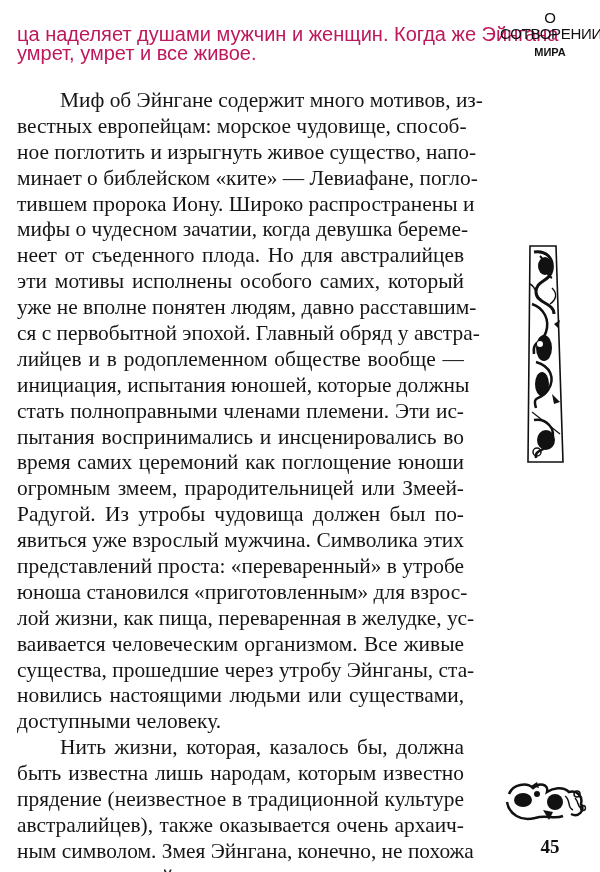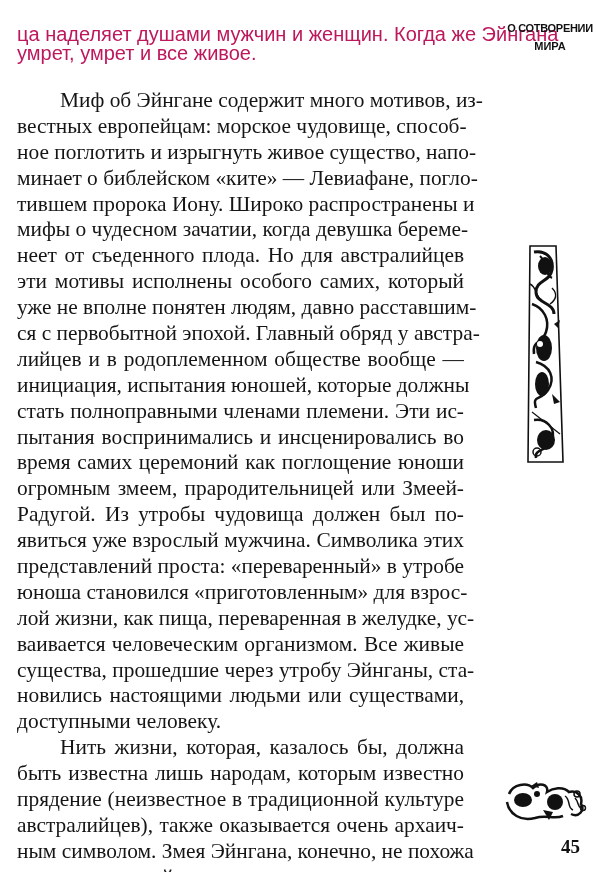--- a/index.html
+++ b/index.html
@@ -7,25 +7,25 @@
   .page { position:absolute; left:0; top:0; width:600px; height:872px; }
   .top-text { position:absolute; left:17px; top:25px; width:452px; font-family:"Liberation Sans", sans-serif; font-size:20px; line-height:19px; color:#be185d; }
   .top-text .ln { display:block; white-space:nowrap; text-align:justify; text-align-last:justify; }
   .top-text .ln.last { text-align-last:left; }
   .main-text { position:absolute; left:17px; top:88px; width:447px; font-family:"Liberation Serif", serif; font-size:21.4px; line-height:25.9px; color:#151515; }
   .main-text .ln { display:block; white-space:nowrap; text-align:justify; text-align-last:justify; height:25.9px; overflow:visible; }
   .main-text .ln.indent { padding-left:43px; }
   .main-text .ln.last { text-align-last:left; }
   .header-block { position:absolute; left:500px; top:10px; width:100px; text-align:center; font-family:"Liberation Serif", serif; font-weight:bold; color:#111; }
   .header-title { font-size:21px; letter-spacing:5px; line-height:26px; padding-left:4px; }
-  .header-sub { font-family:"Liberation Sans", sans-serif; font-size:11px; font-weight:bold; line-height:16px; margin-top:10px; letter-spacing:-0.3px; }
+  .header-sub { font-family:"Liberation Sans", sans-serif; font-size:15px; font-weight:normal; line-height:16px; margin-top:0; letter-spacing:-0.3px; }
   .header-sub2 { font-family:"Liberation Sans", sans-serif; font-size:11px; font-weight:bold; line-height:16px; margin-top:2px; }
   .ornament-tall { position:absolute; left:526px; top:244px; width:40px; height:220px; }
   .ornament-small { position:absolute; left:503px; top:780px; width:85px; height:45px; }
-  .page-number { position:absolute; left:520px; top:836px; width:60px; text-align:right; font-family:"Liberation Serif", serif; font-weight:bold; font-size:19px; color:#111; }
+  .page-number { position:absolute; left:520px; top:836px; width:60px; text-align:center; font-family:"Liberation Serif", serif; font-weight:bold; font-size:19px; color:#111; }
 </style>
 </head>
 <body>
 
 <div class="page">
 
   <div class="top-text">
     <span class="ln">ца наделяет душами мужчин и женщин. Когда же Эйнгана</span>
     <span class="ln last">умрет, умрет и все живое.</span>
   </div>

